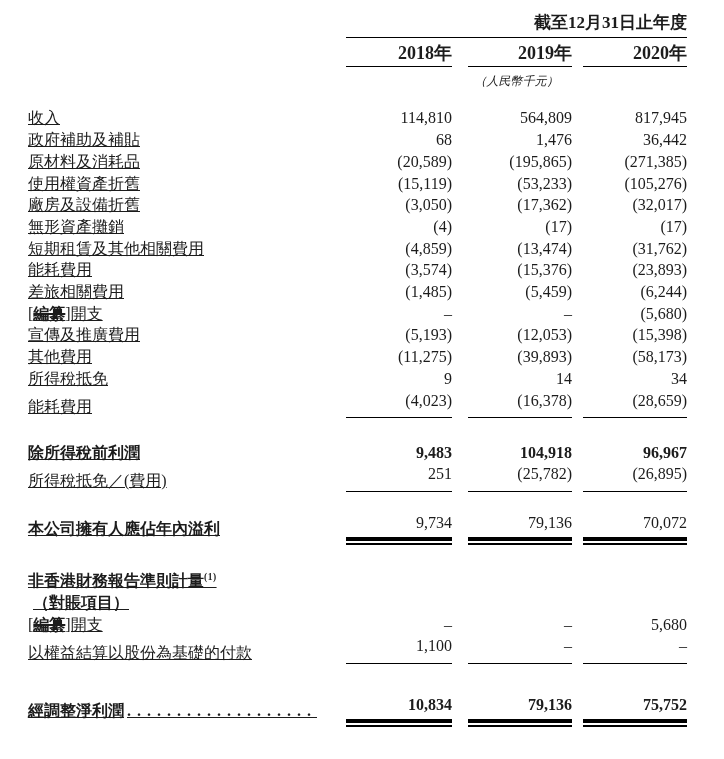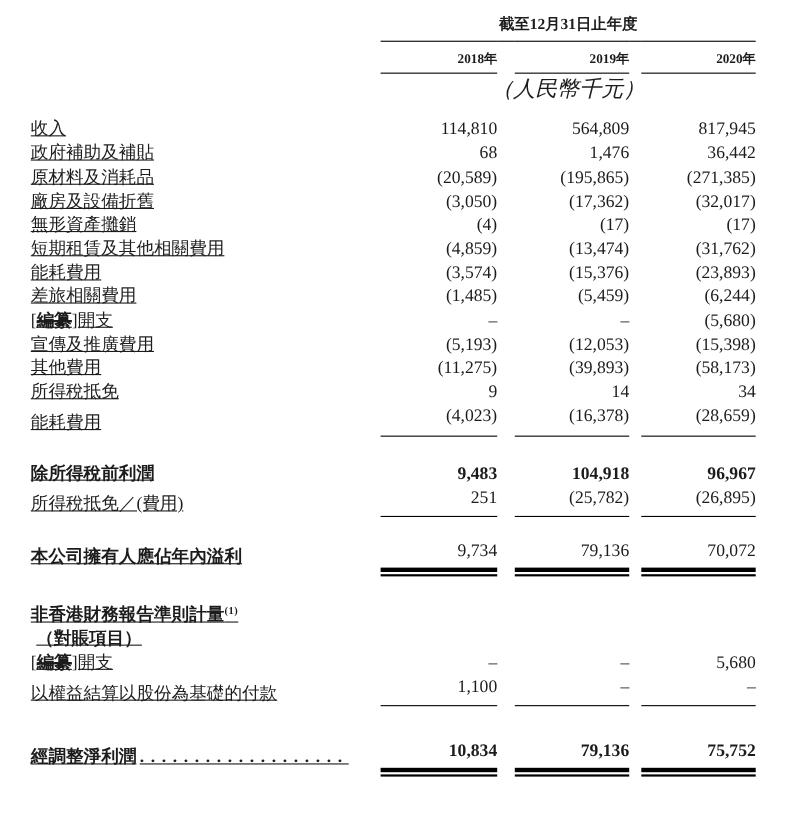--- a/index.html
+++ b/index.html
@@ -11,30 +11,30 @@
   }
   .doc { padding:12px 0 0 28px; }
   table.fin { border-collapse:collapse; table-layout:fixed; width:659px; }
   td { font-size:16px; line-height:21.7px; vertical-align:bottom; }
   td.lbl { text-align:left; white-space:nowrap;text-decoration:underline; }
   td.lbl.ind { padding-left:5px; }
   td.num { text-align:right; white-space:nowrap; font-variant-numeric:tabular-nums; }
   .b { font-weight:bold;margin-left:32px; }
   
   .period-title {
-    font-weight:bold; text-align:center; font-size:14px;
+    font-weight:bold; text-align:right; font-size:17px;
     border-bottom:1.5px solid #000; padding-bottom:3px;
   }
   .yr {
-    font-weight:bold; font-size:12px;
+    font-weight:bold; font-size:18px;
     border-bottom:1.5px solid #000;
     padding-top:5px; padding-bottom:2px;
   }
   .unit {
-    text-align:center; font-style:italic; font-size:20px;
+    text-align:center; font-style:italic; font-size:12px;
     padding-top:4px; padding-bottom:16px; line-height:20px;
   }
   
   tr.rule-single td.num { border-bottom:1.5px solid #000; padding-bottom:6px; }
   tr.rule-double td.num {
     border-bottom:4px solid #000; padding-bottom:4px; position:relative;
   }
   tr.rule-double td.num::after {
     content:""; position:absolute; left:0; right:0; bottom:-8px;
     border-bottom:2px solid #000;
@@ -99,20 +99,28 @@
         </tr>
         <tr>
           <td class="lbl"><span>原材料及消耗品</span></td>
           <td class="num">(20,589)</td>
           <td class="gap"></td>
           <td class="num">(195,865)</td>
           <td class="gap"></td>
           <td class="num">(271,385)</td>
         </tr>
         <tr>
+          <td class="lbl"><span>使用權資產折舊</span></td>
+          <td class="num">(15,119)</td>
+          <td class="gap"></td>
+          <td class="num">(53,233)</td>
+          <td class="gap"></td>
+          <td class="num">(105,276)</td>
+        </tr>
+        <tr>
           <td class="lbl"><span>廠房及設備折舊</span></td>
           <td class="num">(3,050)</td>
           <td class="gap"></td>
           <td class="num">(17,362)</td>
           <td class="gap"></td>
           <td class="num">(32,017)</td>
         </tr>
         <tr>
           <td class="lbl"><span>無形資產攤銷</span></td>
           <td class="num">(4)</td>

